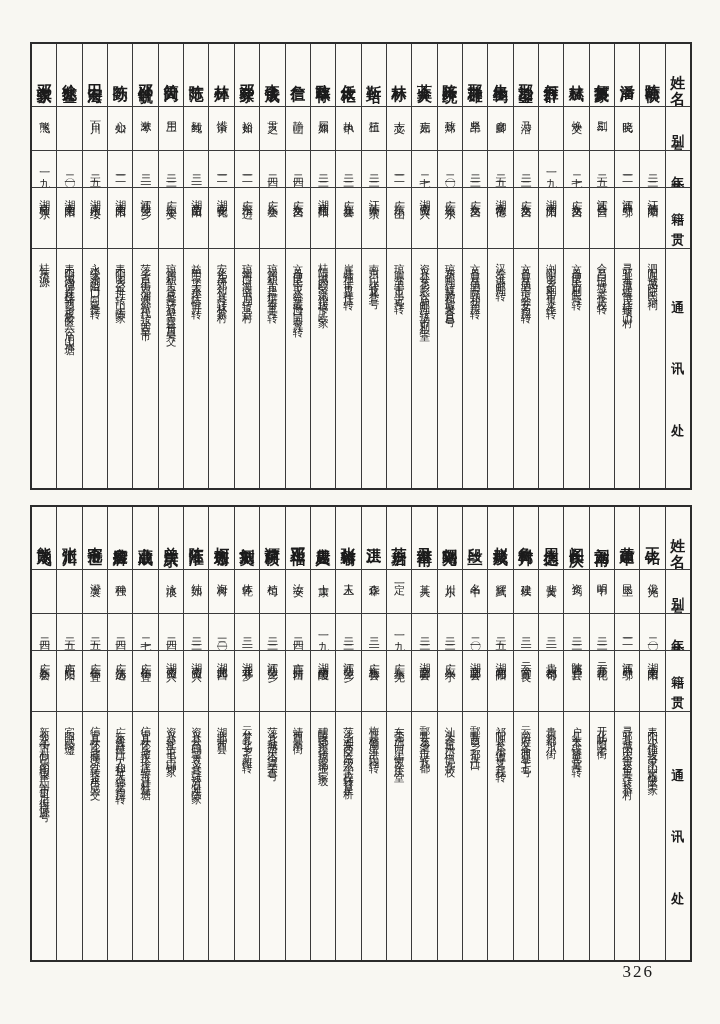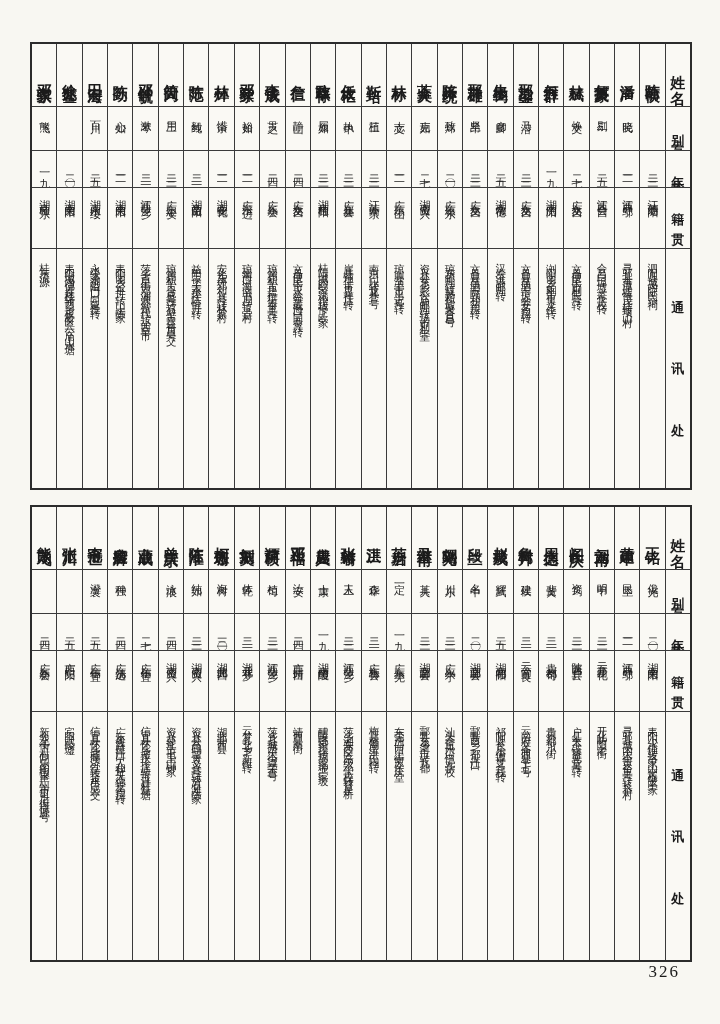--- a/index.html
+++ b/index.html
@@ -55,21 +55,21 @@
   }
   
   .hd .vtext{font-weight:bold;}
   .h-name .vtext   {font-size:15px;letter-spacing:16px;padding-top:8px;line-height:18px;}
   .h-alias .vtext  {font-size:13px;letter-spacing:7px;padding-top:4px;line-height:15px;}
   .h-age .vtext    {font-size:13px;letter-spacing:4px;padding-top:2px;line-height:15px;}
   .h-native .vtext {font-size:13px;letter-spacing:20px;padding-top:10px;line-height:15px;}
   .h-address .vtext{font-size:13px;letter-spacing:62px;padding-top:31px;line-height:15px;}
   .hd .cell{align-items:center;padding-top:0;}
   .page-number{
-    position:absolute;top:962px;right:40px;
+    position:absolute;top:962px;right:66px;
     font-size:17px;letter-spacing:2px;
     font-family:"Liberation Serif","DejaVu Serif",serif;
   }
 </style>
 </head>
 <body>
 
 <div class="sheet">
   <div class="vtable" id="table-top">
   <div class="vcol hd">

